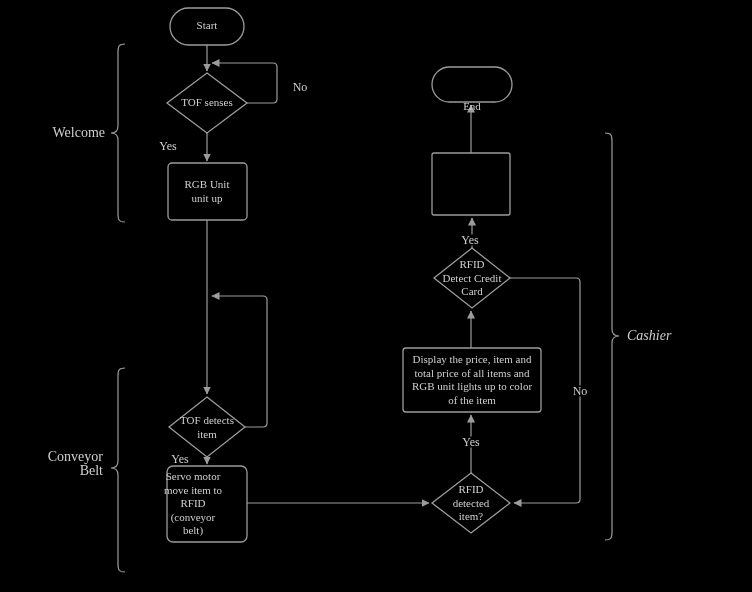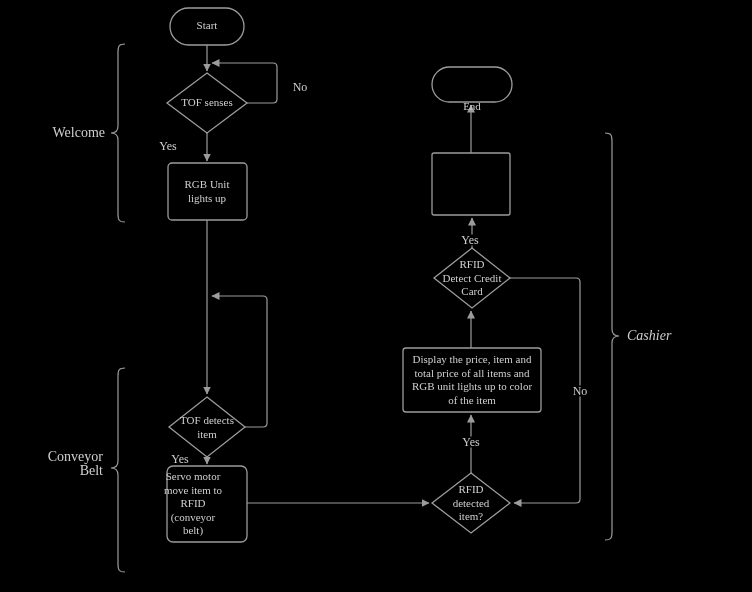--- a/index.html
+++ b/index.html
@@ -67,21 +67,21 @@
     <rect class="shape" x="432" y="67" width="80" height="35" rx="17.5"></rect>
 
     <path class="bracket" d="M125,44 C119,44 118,46 118,52 L118,126 C118,130 116,133 111,133 C116,133 118,136 118,140 L118,214 C118,220 119,222 125,222"></path>
     <path class="bracket" d="M125,368 C119,368 118,370 118,376 L118,461 C118,465 116,468 111,468 C116,468 118,471 118,475 L118,564 C118,570 119,572 125,572"></path>
     <path class="bracket" d="M605,133 C611,133 612,135 612,141 L612,329 C612,333 614,336 619,336 C614,336 612,339 612,343 L612,532 C612,538 611,540 605,540"></path>
   </svg>
 
   <div class="label" style="left:207px; top:26px;">Start</div>
   <div class="label" style="left:207px; top:103px;">TOF senses</div>
   <div class="label" style="left:207px; top:191px;">RGB Unit
-lights up</div>
+unit up</div>
   <div class="label" style="left:207px; top:427px;">TOF detects
 item</div>
   <div class="label" style="left:193px; top:504px;">Servo motor
 move item to
 RFID
 (conveyor
 belt)</div>
   <div class="label" style="left:471px; top:503px;">RFID
 detected
 item?</div>

